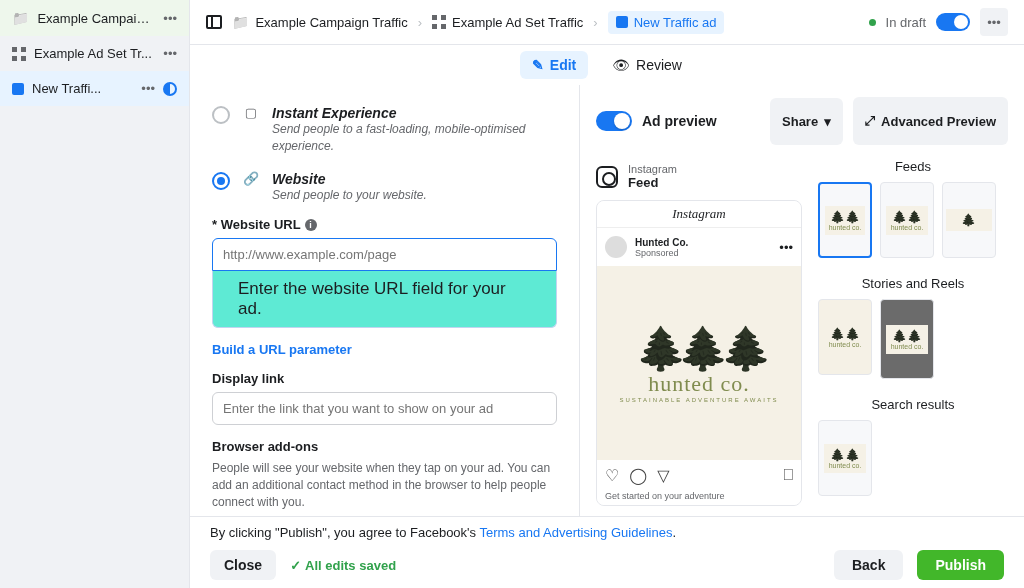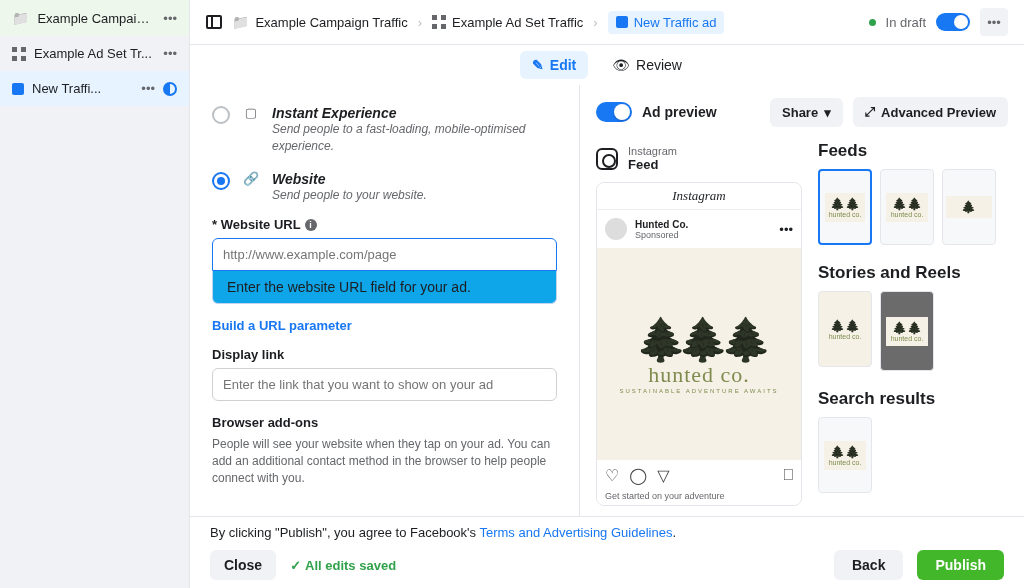--- a/index.html
+++ b/index.html
@@ -46,28 +46,28 @@
 .radio.selected { border-color: #1877f2; display: flex; align-items: center; justify-content: center; }
 .radio.selected::after { content: ""; width: 8px; height: 8px; background: #1877f2; border-radius: 50%; }
 .opt-icon { width: 18px; color: #65676b; flex-shrink: 0; text-align: center; }
 .opt-body { flex: 1; font-style: italic; }
 .opt-title { font-weight: 600; font-size: 14px; }
 .opt-sub { font-size: 12px; color: #65676b; line-height: 1.4; }
 .field-label { font-weight: 700; font-size: 13px; margin-top: 14px; margin-bottom: 6px; display: flex; align-items: center; gap: 4px; }
 .info-icon { width: 12px; height: 12px; border-radius: 50%; background: #65676b; color: #fff; font-size: 9px; display: inline-flex; align-items: center; justify-content: center; }
 .text-input { width: 100%; padding: 8px 10px; border: 1px solid #1877f2; border-radius: 6px 6px 0 0; font-size: 13px; outline: none; }
 .text-input.normal { border: 1px solid #ced0d4; border-radius: 6px; }
-.input-error { background: #0ea5e9; border: 1px solid #c2d4f0; border-top: none; border-radius: 0 0 6px 6px; padding: 8px 14px; font-size: 14px; color: #1c1e21; }
+.input-error { background: #5eead4; border: 1px solid #c2d4f0; border-top: none; border-radius: 0 0 6px 6px; padding: 8px 25px; font-size: 17px; color: #1c1e21; }
 .form-link { color: #1877f2; font-weight: 600; margin-top: 14px; display: block; cursor: pointer; font-size: 13px; }
 .preview-pane { width: 445px; border-left: 1px solid #e4e6eb; display: flex; flex-direction: column; }
 .preview-head { display: flex; align-items: center; gap: 10px; padding: 12px 16px; }
 .toggle-on { width: 36px; height: 20px; background: #1877f2; border-radius: 10px; position: relative; cursor: pointer; }
 .toggle-on::after { content: ""; width: 16px; height: 16px; background: #fff; border-radius: 50%; position: absolute; right: 2px; top: 2px; box-shadow: 0 1px 2px rgba(0,0,0,.2); }
 .preview-title { font-weight: 600; flex: 1; font-size: 14px; }
-.share-btn, .adv-btn { background: #f0f2f5; padding: 7px 12px; border-radius: 6px; font-size: 13px; font-weight: 600; cursor: pointer; display: flex; align-items: center; gap: 6px; }
+.share-btn, .adv-btn { background: #f0f2f5; padding: 16px 12px; border-radius: 6px; font-size: 13px; font-weight: 600; cursor: pointer; display: flex; align-items: center; gap: 6px; }
 .preview-body { flex: 1; display: flex; padding: 0 16px 10px; gap: 16px; overflow: hidden; }
 .preview-left { flex: 1; display: flex; flex-direction: column; }
 .platform-head { display: flex; align-items: center; gap: 10px; padding: 6px 0 10px; }
 .ig-icon { width: 22px; height: 22px; border: 2px solid #1c1e21; border-radius: 6px; position: relative; }
 .ig-icon::after { content: ""; width: 10px; height: 10px; border: 2px solid #1c1e21; border-radius: 50%; position: absolute; top: 4px; left: 4px; }
 .platform-sub { font-size: 11px; color: #65676b; }
 .platform-name { font-weight: 700; font-size: 13px; }
 .mock-frame { flex: 1; background: #f7f8fa; border-radius: 8px; padding: 0; display: flex; flex-direction: column; overflow: hidden; border: 1px solid #e4e6eb; }
 .mock-top { text-align: center; font-family: cursive; font-style: italic; padding: 5px; font-size: 13px; background: #fff; border-bottom: 1px solid #eee; }
 .mock-header { display: flex; align-items: center; gap: 8px; padding: 8px; background: #fff; }
@@ -76,21 +76,21 @@
 .mock-acc-name { font-size: 10px; font-weight: 600; }
 .mock-acc-sub { font-size: 9px; color: #65676b; }
 .mock-img { flex: 1; background: #f5f1e6; display: flex; flex-direction: column; align-items: center; justify-content: center; }
 .trees { font-size: 42px; letter-spacing: -10px; filter: sepia(1) hue-rotate(50deg) brightness(.4); }
 .brand-text { font-family: Georgia, serif; color: #808c4f; font-size: 22px; letter-spacing: 1px; margin-top: -2px; }
 .brand-tag { font-size: 6px; color: #808c4f; letter-spacing: 2px; text-transform: uppercase; }
 .mock-actions { display: flex; gap: 10px; padding: 6px 8px; background: #fff; font-size: 16px; color: #444; }
 .mock-save { margin-left: auto; }
 .mock-caption { font-size: 9px; color: #65676b; padding: 0 8px 4px; background: #fff; }
 .preview-right { width: 190px; overflow-y: auto; }
-.thumb-section-title { font-weight: 700; font-size: 17px; margin-bottom: 8px; margin-top: 2px; }
+.thumb-section-title { font-weight: 400; font-size: 13px; margin-bottom: 8px; margin-top: 2px; text-align: center; }
 .thumb-row { display: flex; gap: 8px; margin-bottom: 18px; }
 .thumb { width: 54px; height: 76px; background: #f7f8fa; border: 1px solid #e4e6eb; border-radius: 4px; cursor: pointer; display: flex; flex-direction: column; align-items: center; justify-content: center; font-size: 7px; color: #808c4f; position: relative; overflow: hidden; }
 .thumb.selected { border: 2px solid #1877f2; }
 .thumb-trees { font-size: 12px; filter: sepia(1) hue-rotate(50deg) brightness(.4); }
 .thumb.story { height: 80px; background: #6b6b6b; }
 .thumb.story-light { background: #f5f1e6; }
 .thumb .thumb-inner { background: #f5f1e6; width: 80%; padding: 4px 0; display: flex; flex-direction: column; align-items: center; }
 .footer { border-top: 1px solid #e4e6eb; padding: 8px 20px; background: #fff; }
 .agree-text { font-size: 13px; color: #1c1e21; margin-bottom: 10px; }
 .footer-row { display: flex; align-items: center; gap: 14px; }

